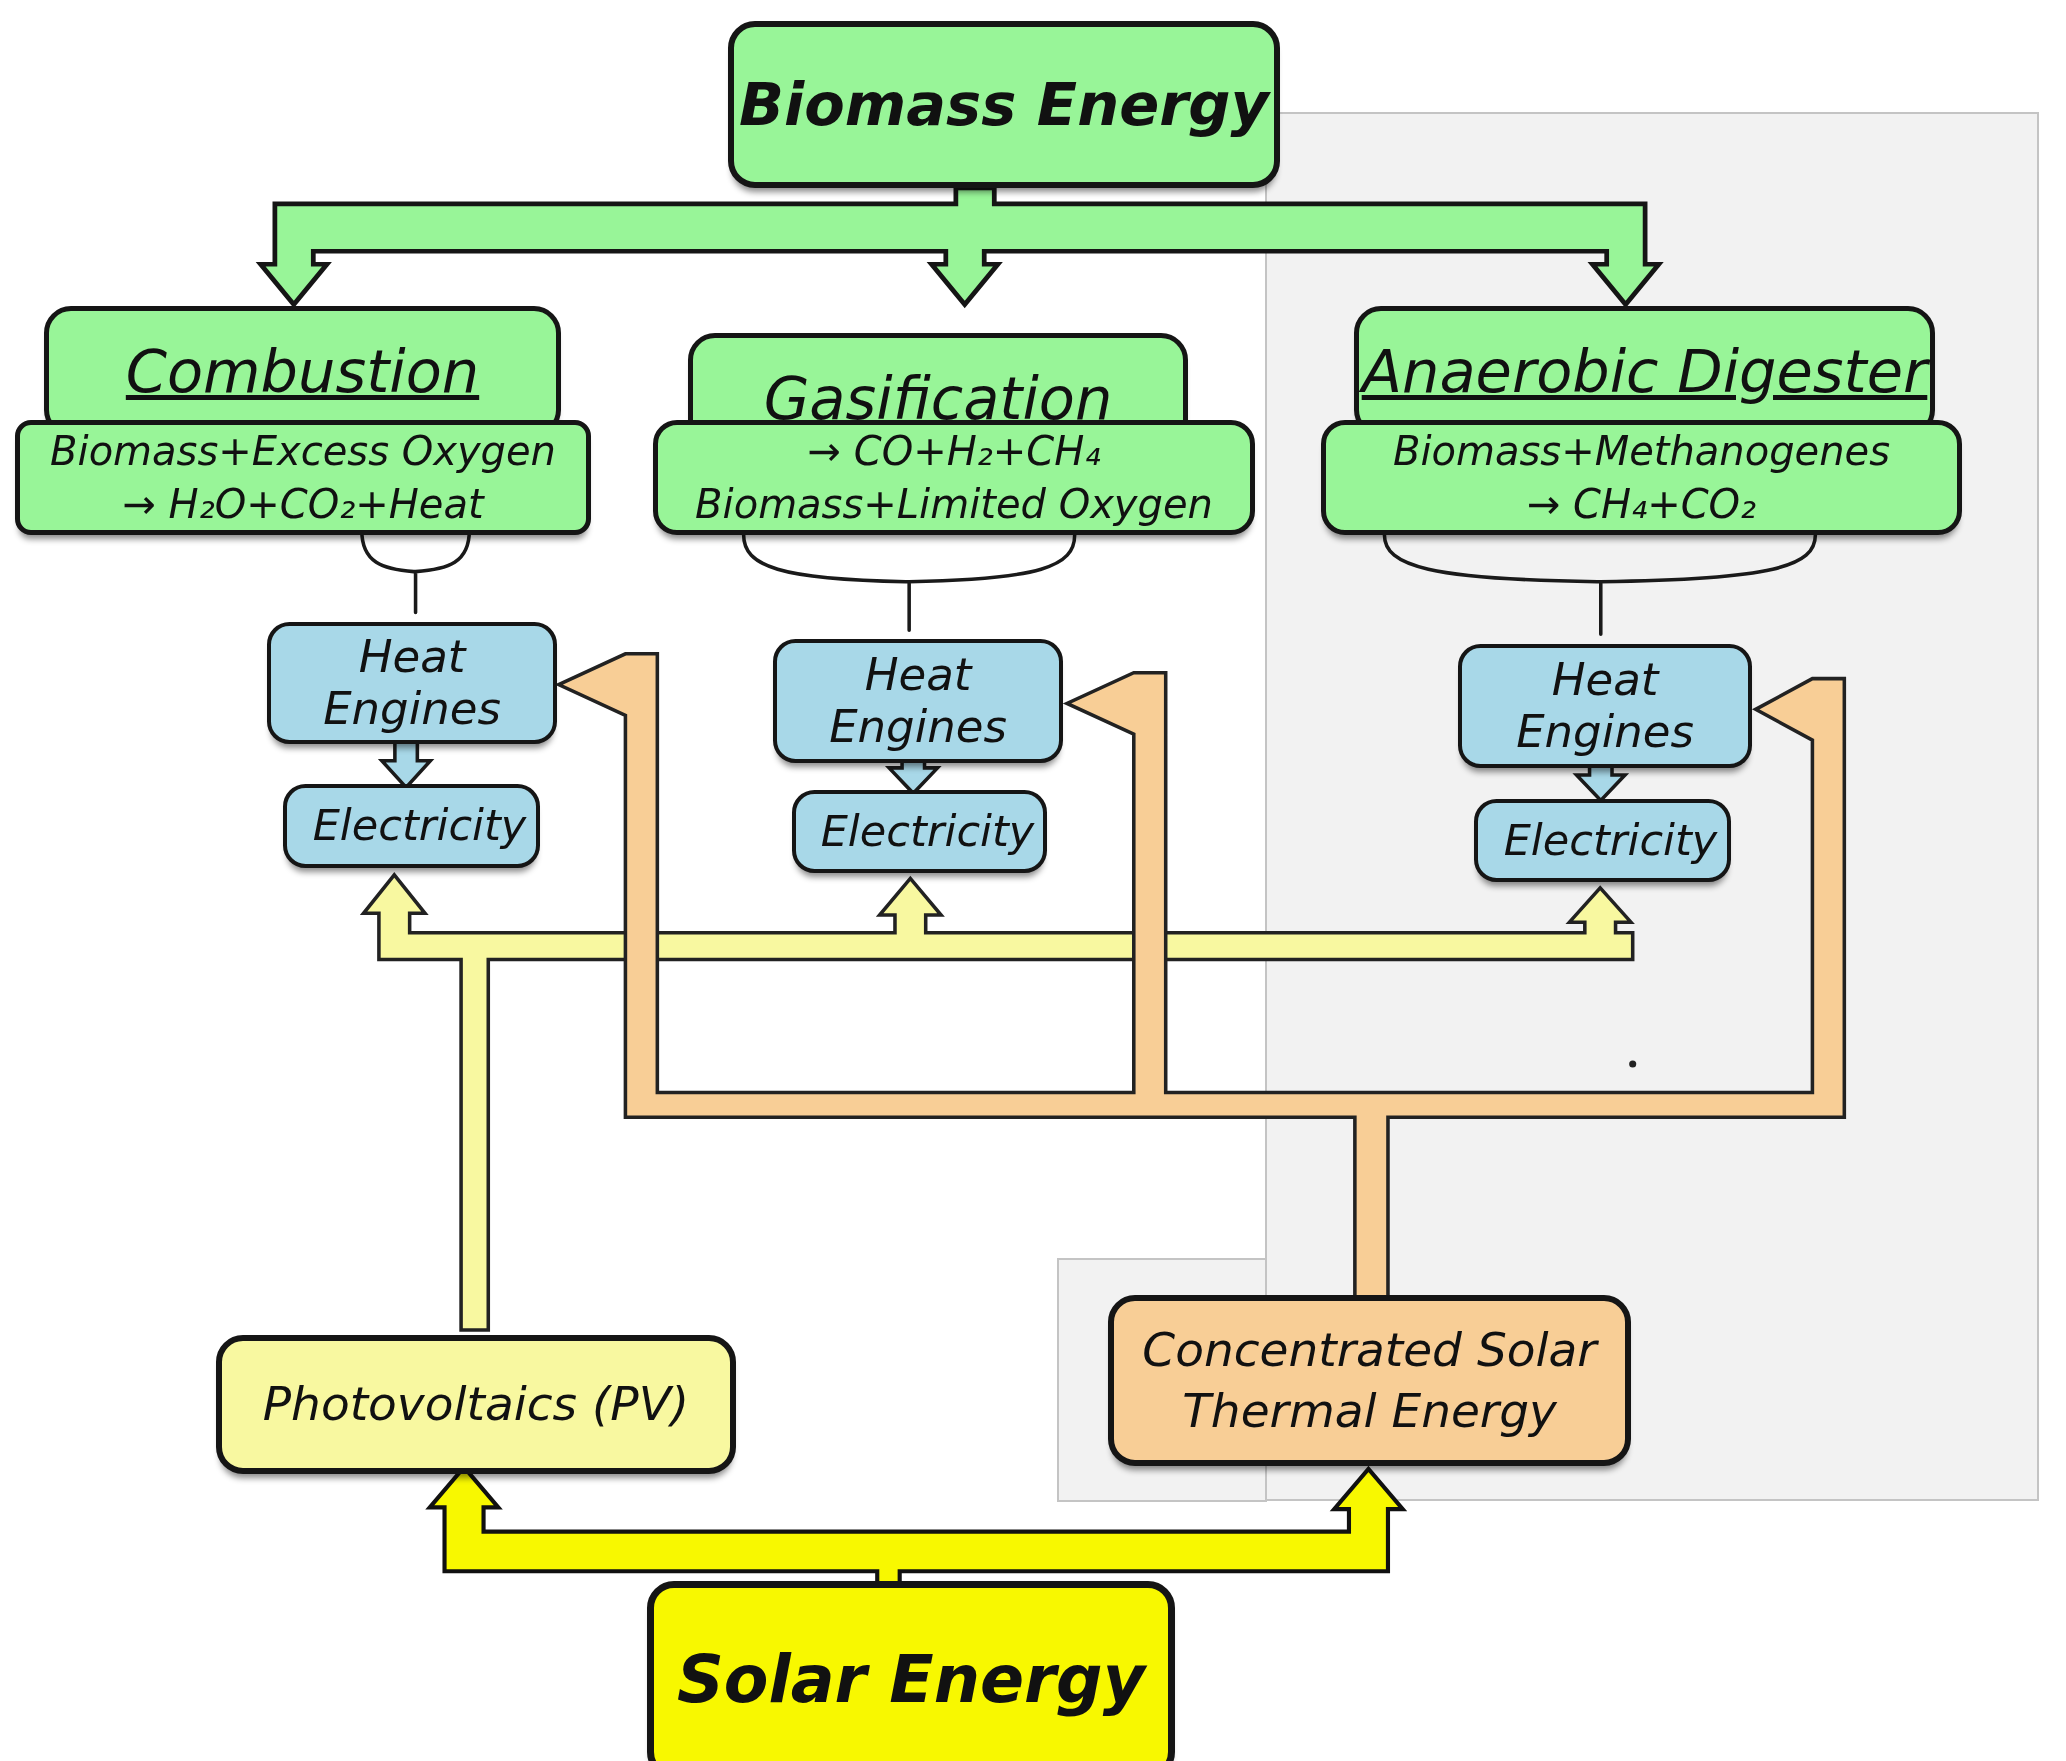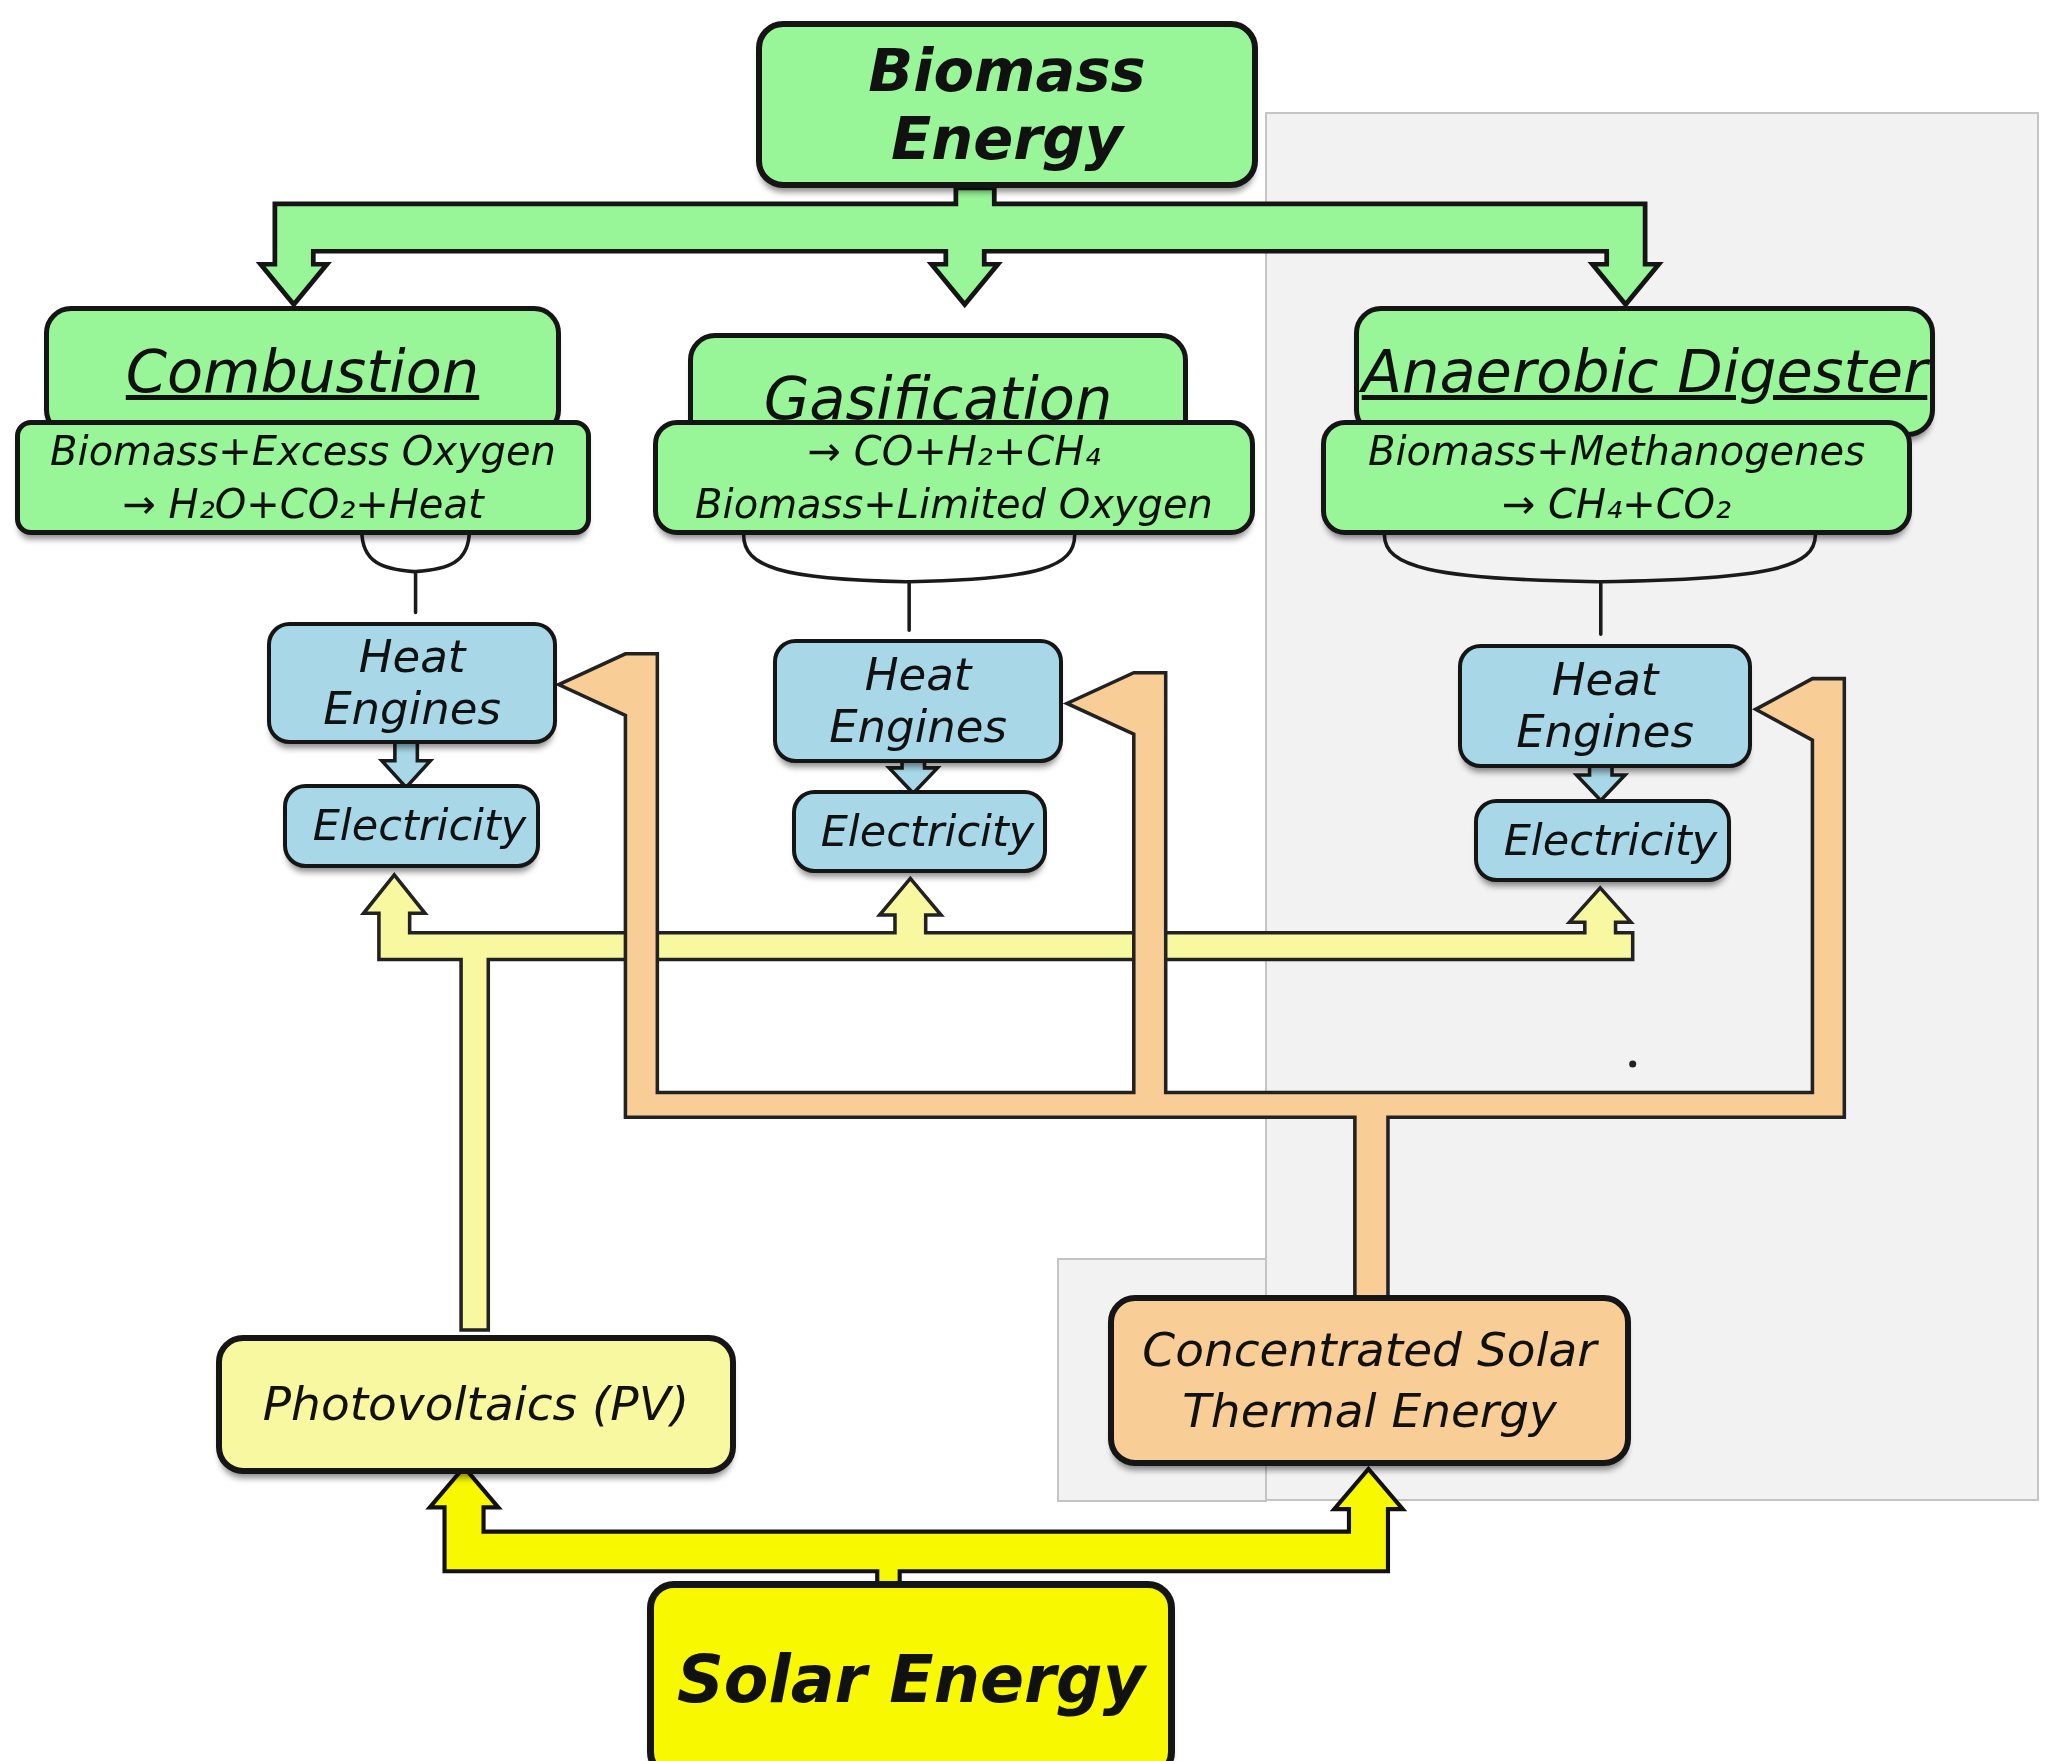--- a/index.html
+++ b/index.html
@@ -49,21 +49,21 @@
   <path fill="var(--orange)" stroke="#222" stroke-width="6" d="M945,1158 L1058,1106 L1112,1106 L1112,1848 L1918,1848 L1918,1242 L1805,1190 L1918,1138 L1972,1138 L1972,1848
            L3066,1848 L3066,1252 L2970,1200 L3066,1148 L3120,1148 L3120,1890 L2348,1890 L2348,2195 L2292,2195 L2292,1890
            L1058,1890 L1058,1210 Z"></path>
 
   <path fill="var(--bright-yellow)" stroke="#111" stroke-width="7" d="M785,2482 L843,2550 L818,2550 L818,2591 L2282,2591 L2282,2553 L2257,2553 L2315,2485 L2373,2553 L2348,2553
            L2348,2658 L1522,2658 L1522,2682 L1484,2682 L1484,2658 L752,2658 L752,2550 L727,2550 Z"></path>
 
   <circle cx="2762" cy="1800" r="6" fill="#222"></circle>
 </svg>
 
-<div class="box green t-big bold" style="left:756px;top:21px;width:502px;height:167px;border-width:6px;justify-content:center;">
+<div class="box green t-big bold" style="left:728px;top:21px;width:552px;height:167px;border-width:6px;justify-content:center;">
   <span>Biomass Energy</span>
 </div>
 
 <div class="box green t-title" style="left:44px;top:306px;width:517px;height:131px;">
   <span>Combustion</span>
 </div>
 <div class="box green t-title" style="left:688px;top:306px;width:500px;height:131px;margin-top:27px;">
   <span>Gasification</span>
 </div>
 <div class="box green t-title" style="left:1354px;top:306px;width:581px;height:131px;">
@@ -71,21 +71,21 @@
 </div>
 
 <div class="box green t-formula" style="left:15px;top:420px;width:576px;height:115px;border-radius:16px;">
   <span>Biomass+Excess Oxygen</span>
   <span>→ H₂O+CO₂+Heat</span>
 </div>
 <div class="box green t-formula" style="left:653px;top:420px;width:602px;height:115px;border-radius:24px;">
   <span>→ CO+H₂+CH₄</span>
   <span>Biomass+Limited Oxygen</span>
 </div>
-<div class="box green t-formula" style="left:1321px;top:420px;width:591px;height:115px;border-radius:24px;">
+<div class="box green t-formula" style="left:1321px;top:420px;width:641px;height:115px;border-radius:24px;">
   <span>Biomass+Methanogenes</span>
   <span>→ CH₄+CO₂</span>
 </div>
 
 <div class="box blue t-he" style="left:267px;top:614px;width:290px;height:122px;">
   <span>Heat Engines</span>
 </div>
 <div class="box blue t-he" style="left:773px;top:631px;width:290px;height:124px;">
   <span>Heat Engines</span>
 </div>

